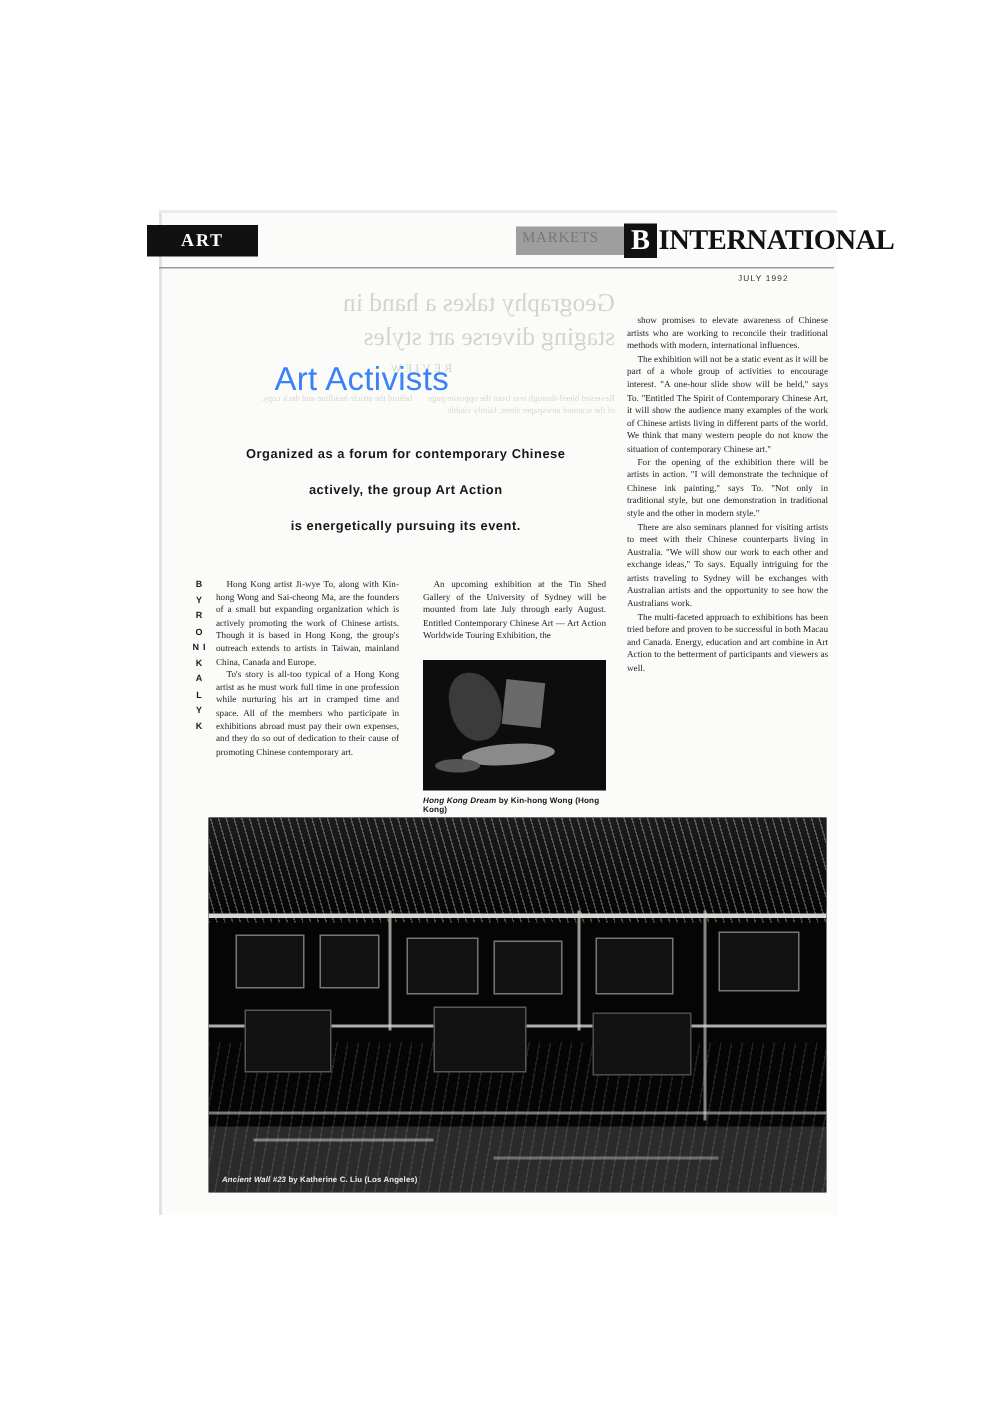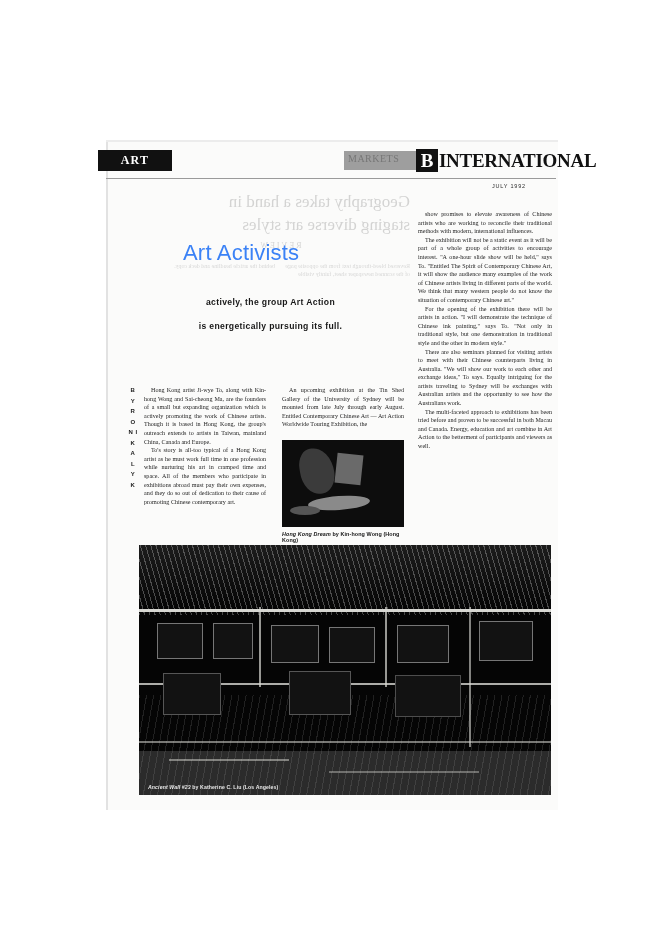--- a/index.html
+++ b/index.html
@@ -323,22 +323,23 @@
 
   <div class="ghost-wrap">
     <div class="ghost-line ghost-1">Geography takes a hand in</div>
     <div class="ghost-line ghost-2">staging diverse art styles</div>
     <div class="ghost-line ghost-3">REVIEW</div>
     <div class="ghost-body">Reversed bleed-through text from the opposite page of the scanned newspaper sheet, faintly visible behind the article headline and deck copy.</div>
   </div>
 
   <div class="headline">Art Activists</div>
   <div class="deck">
+    <div>Organized as a forum for contemporary Chinese</div>
     <div>actively, the group Art Action</div>
-    <div>is energetically pursuing its full.</div>
+    <div>is energetically pursuing its event.</div>
   </div>
 
   <div class="byline">B Y R O N I K A L Y K</div>
 
   <div class="col" id="col1">
     <p class="first">Hong Kong artist Ji-wye To, along with Kin-hong Wong and Sai-cheong Ma, are the founders of a small but expanding organization which is actively promoting the work of Chinese artists. Though it is based in Hong Kong, the group's outreach extends to artists in Taiwan, mainland China, Canada and Europe.</p>
     <p>To's story is all-too typical of a Hong Kong artist as he must work full time in one profession while nurturing his art in cramped time and space. All of the members who participate in exhibitions abroad must pay their own expenses, and they do so out of dedication to their cause of promoting Chinese contemporary art.</p>
   </div>
 
   <div class="col" id="col2">

